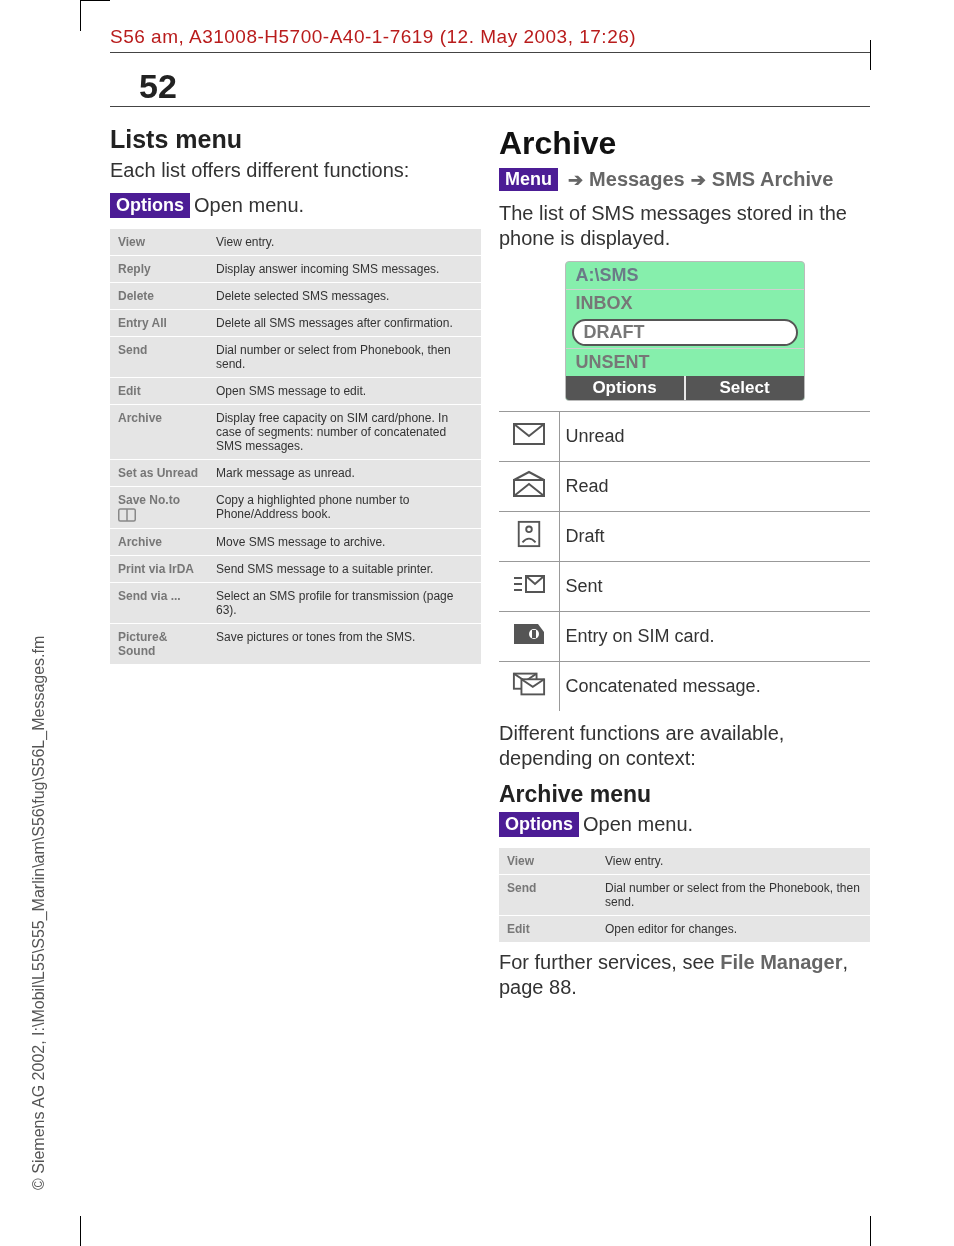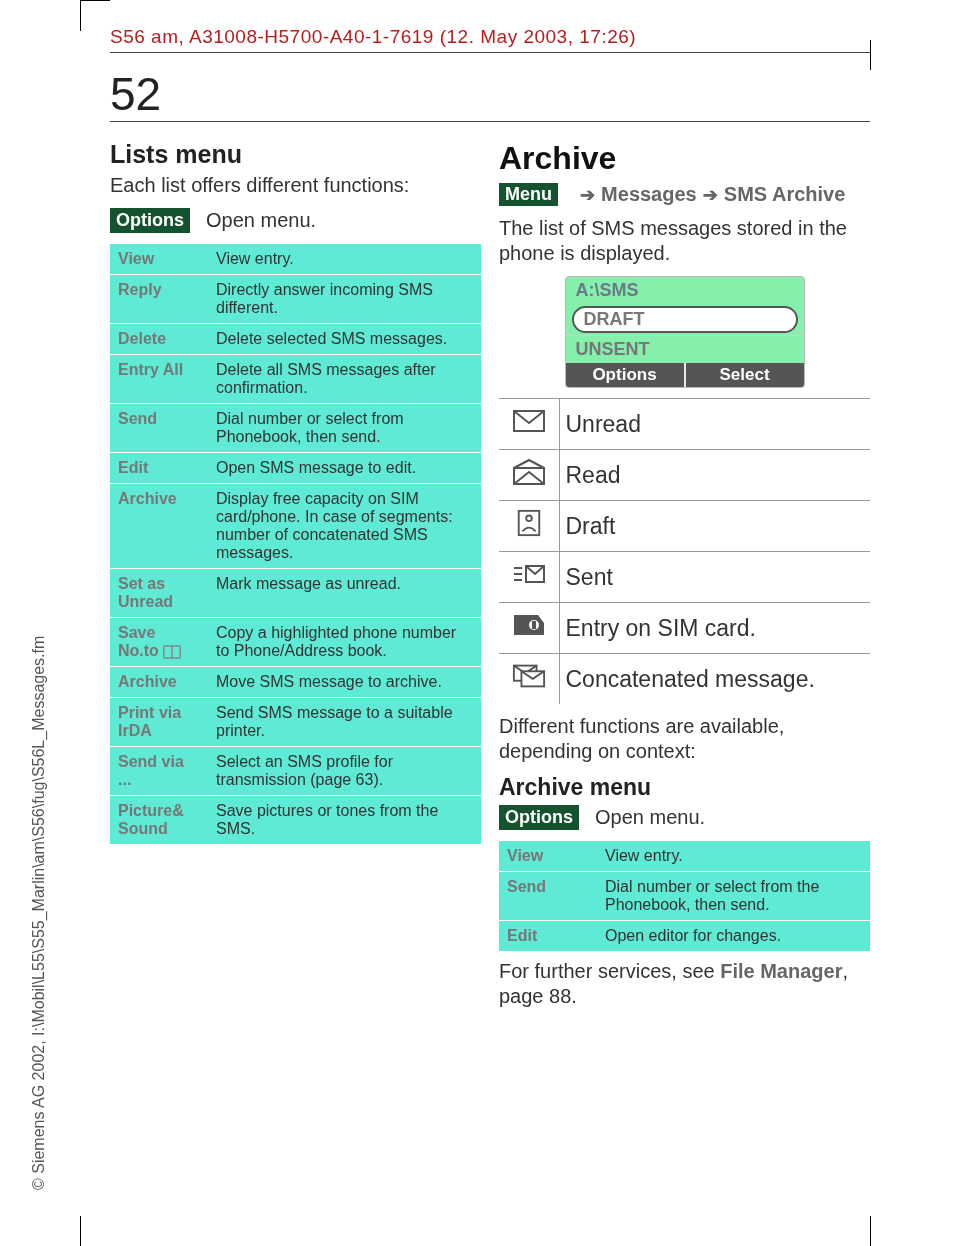--- a/index.html
+++ b/index.html
@@ -25,49 +25,49 @@
     position: absolute; bottom: 0; left: 870px; height: 30px; border-left:1px solid #000;
   }
   .page {
     position: absolute; left: 110px; top: 26px; width: 760px;
   }
   .hdr {
     font-size: 19px; color: #b91c1c; letter-spacing: 0.5px;
     border-bottom: 1px solid #444; padding-bottom: 4px;
   }
   .pgrow { display: flex; align-items: baseline; margin-top: 14px; border-bottom: 1px solid #444; padding-bottom: 0; }
-  .pgnum { font-size: 46px; font-weight: normal; color: #222; width: 70px; }
+  .pgnum { font-size: 34px; font-weight: bold; color: #222; width: 70px; margin-left: 29px; }
   .pgtitle { font-size: 50px; font-weight: bold; color: #111; flex:1; text-align:center; letter-spacing:1px; }
   .cols { display: flex; gap: 18px; margin-top: 18px; }
   .col { flex: 1; min-width: 0; }
   .h3 { font-size: 25px; font-weight: bold; color: #222; margin-bottom: 4px; }
   .h2 { font-size: 32px; font-weight: bold; color: #111; margin-bottom: 6px; }
   .h4 { font-size: 23px; font-weight: bold; color: #222; margin-top: 10px; margin-bottom: 4px; }
   .body { font-size: 20px; color: #333; line-height: 1.25; margin-bottom: 10px; }
   .tag {
-    display: inline-block; background: #14532d; color: #fff; font-weight: bold;
-    font-size: 18px; padding: 1px 6px; margin-right: 16px;
+    display: inline-block; background: #4c1d95; color: #fff; font-weight: bold;
+    font-size: 18px; padding: 1px 6px; margin-right: 4px;
   }
   .tag-line { display:flex; align-items:center; font-size:20px; margin-bottom:10px; gap:6px; color:#666; font-weight:bold; }
   .arrow { color:#666; font-size:18px; }
-  table.menu { width: 100%; border-collapse: collapse; font-size: 16px; background: #5eead4; }
+  table.menu { width: 100%; border-collapse: collapse; font-size: 12px; background: #e5e5e5; }
   table.menu td { padding: 6px 8px; vertical-align: top; border-top: 1px solid #fff; }
   table.menu td.k { width: 98px; font-weight: bold; color: #777; font-family: Arial, sans-serif; }
   table.menu td.v { color: #333; font-family: Arial, sans-serif; }
   .phone {
     width: 240px; margin: 6px auto 10px auto; background:#86efac; border:1px solid #bbb;
     border-radius: 4px; overflow:hidden;
   }
   .phone .row { padding: 3px 10px; font-weight:bold; color:#777; font-size:18px; border-top:1px solid #d0d0d0; }
   .phone .row:first-child { border-top:none; color:#6b7a88; }
   .phone .row.sel { background:#fff; border:2px solid #555; border-radius:14px; margin:2px 6px; padding:1px 10px; color:#777; }
   .phone .soft { display:flex; }
   .phone .soft > div { flex:1; background:#555; color:#fff; text-align:center; font-weight:bold; font-size:17px; padding:2px 0; }
   .phone .soft > div:first-child { border-right:2px solid #e8e8e8; }
-  .legend { width: 100%; border-collapse: collapse; font-size: 23px; }
+  .legend { width: 100%; border-collapse: collapse; font-size: 18px; }
   .legend td { padding: 8px 6px; border: 1px solid #999; }
   .legend td.ic { width: 60px; text-align:center; border-left:none; }
   .legend td.lbl { border-right:none; }
   .legend tr:last-child td { border-bottom:none; }
   .ic-svg { width:34px; height:28px; }
   .side {
     position: absolute; left: 30px; top: 1190px;
     transform: rotate(-90deg); transform-origin: left top;
     font-size: 16px; color: #555; white-space: nowrap;
   }
@@ -100,21 +100,21 @@
         <span>Open menu.</span>
       </div>
       <table class="menu">
         <tbody>
             <tr>
               <td class="k">View</td>
               <td class="v">View entry.</td>
             </tr>
         <tr>
               <td class="k">Reply</td>
-              <td class="v">Directly answer incoming SMS different.</td>
+              <td class="v">Display answer incoming SMS messages.</td>
             </tr>
         <tr>
               <td class="k">Delete</td>
               <td class="v">Delete selected SMS messages.</td>
             </tr>
         <tr>
               <td class="k">Entry All</td>
               <td class="v">Delete all SMS messages after confirmation.</td>
             </tr>
         <tr>
@@ -166,20 +166,21 @@
         <span class="tag">Menu</span>
         <span class="arrow">➔</span>
         <span>Messages</span>
         <span class="arrow">➔</span>
         <span>SMS Archive</span>
       </div>
       <div class="body">The list of SMS messages stored in the phone is displayed.</div>
 
       <div class="phone">
         <div class="row">A:\SMS</div>
+        <div class="row">INBOX</div>
         <div class="row sel">DRAFT</div>
         <div class="row">UNSENT</div>
         <div class="soft">
           <div>Options</div>
           <div>Select</div>
         </div>
       </div>
 
       <table class="legend">
         <tbody>

